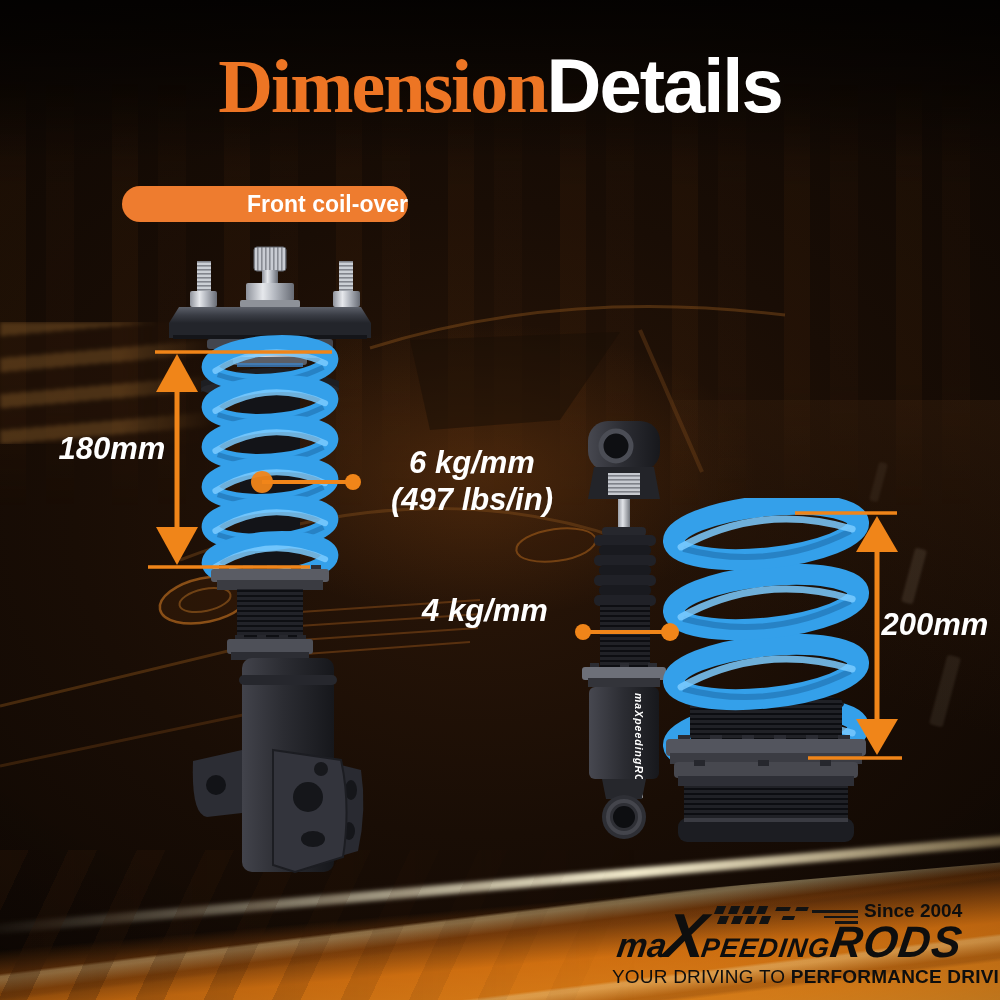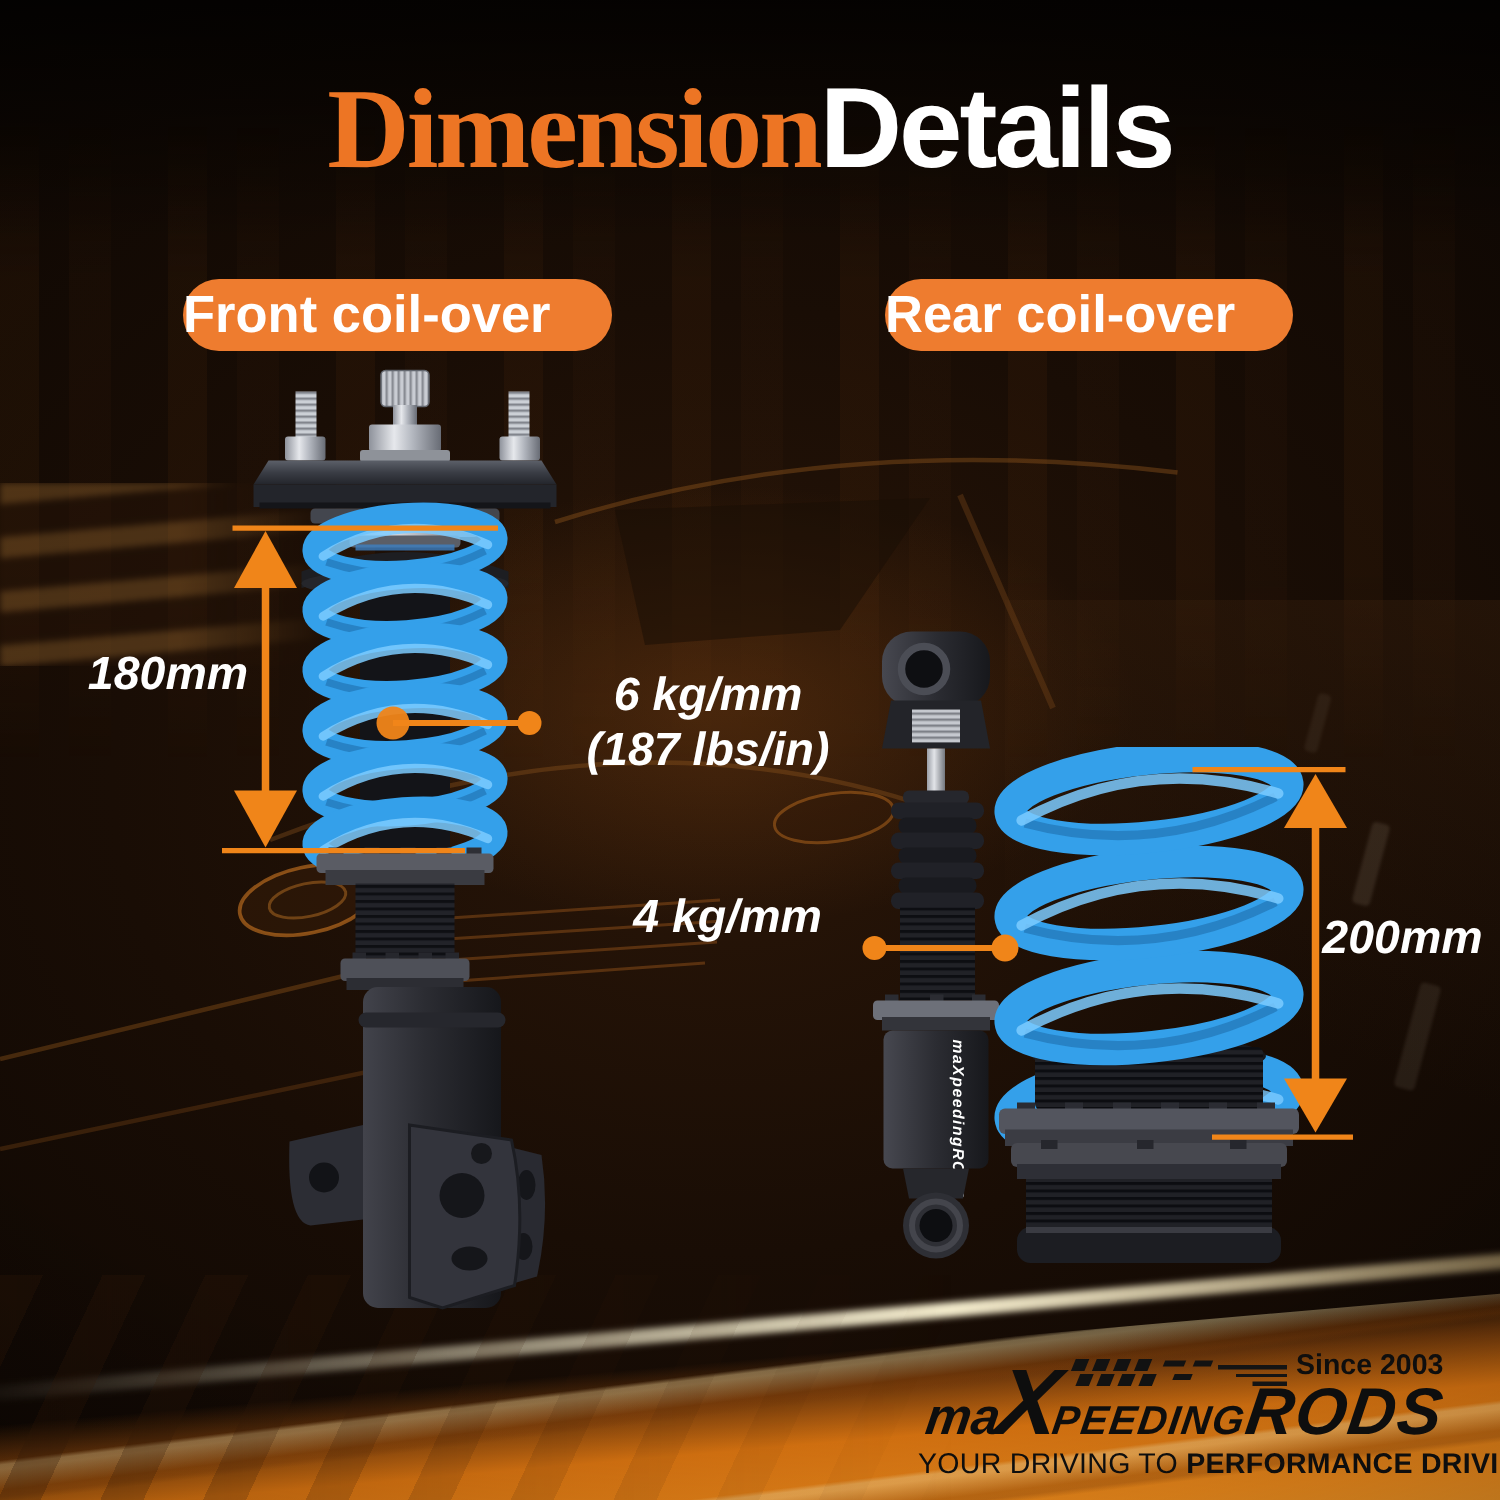--- a/index.html
+++ b/index.html
@@ -36,22 +36,22 @@
     filter:blur(2px);border-radius:6px;
     background:linear-gradient(90deg, rgba(255,245,210,0), rgba(255,247,215,.95) 60%, rgba(255,215,130,.35));}
   .band-stripes{left:0;top:850px;width:640px;height:150px;z-index:2;opacity:.5;
     background:repeating-linear-gradient(115deg, rgba(55,28,9,.55) 0 26px, rgba(0,0,0,0) 26px 62px);
     -webkit-mask-image:linear-gradient(90deg,#000,transparent);
     mask-image:linear-gradient(90deg,#000,transparent);}
   
   .title{left:0;top:42px;width:1000px;text-align:center;z-index:30;
     font-size:76px;font-weight:800;letter-spacing:-2px;white-space:nowrap;}
   .title .t1{color:#ED7524;font-family:Liberation Serif, serif;} .title .t2{color:#FFFFFF;}
-  .pill{position:absolute;top:186px;height:48px;border-radius:24px;background:#EE7C2F;z-index:30;
-    display:flex;align-items:center;justify-content:flex-start;color:#fff;font-size:35px;font-weight:700;}
+  .pill{position:absolute;top:186px;height:36px;border-radius:24px;background:#EE7C2F;z-index:30;
+    display:flex;align-items:center;justify-content:flex-end;color:#fff;font-size:23px;font-weight:700;}
   .pill.front{left:122px;width:286px;} .pill.rear{left:590px;width:272px;}
   .meas{position:absolute;color:#fff;font-size:31px;font-weight:600;z-index:30;line-height:37px;font-style:italic;}
   .m-180{left:32px;top:430px;width:160px;text-align:center;}
   .m-200{left:855px;top:606px;width:160px;text-align:center;}
   .m-rate-f{left:362px;top:444px;width:220px;text-align:center;}
   .m-rate-r{left:392px;top:592px;width:186px;text-align:center;}
   
   .logo{left:612px;top:896px;width:356px;height:100px;z-index:40;color:#0e0e0e;}
   .logo .flag{left:96px;top:8px;}
   .logo .since-lines{left:200px;top:14px;display:flex;flex-direction:column;align-items:flex-end;gap:3px;}
@@ -345,30 +345,27 @@
     </g>
   </svg>
 
   <div class="abs title">
     <span class="t1">Dimension</span><span class="t2">Details</span>
   </div>
 
   <div class="pill front">
     <span>Front coil-over</span>
   </div>
-  <div class="pill rear">
-    <span>Rear coil-over</span>
-  </div>
 
   <div class="meas m-180">180mm</div>
   <div class="meas m-200">200mm</div>
 
   <div class="meas m-rate-f">
     <div>6 kg/mm</div>
-    <div>(187 lbs/in)</div>
+    <div>(497 lbs/in)</div>
   </div>
   <div class="meas m-rate-r">
     <div>4 kg/mm</div>
   </div>
 
   <div class="abs logo">
     <svg class="abs flag" width="110" height="24" viewBox="0 0 110 24">
       <g fill="#121212" transform="skewX(-22)">
         <rect x="10" y="2" width="9" height="8"></rect>
           <rect x="24" y="2" width="9" height="8"></rect>
@@ -381,21 +378,21 @@
         <rect x="70" y="3" width="14" height="4"></rect>
           <rect x="90" y="3" width="12" height="4"></rect>
           <rect x="80" y="12" width="12" height="4"></rect>
       </g>
     </svg>
     <div class="abs since-lines">
       <i style="width:46px"></i>
         <i style="width:34px"></i>
         <i style="width:23px"></i>
     </div>
-    <div class="abs since-text">Since 2003</div>
+    <div class="abs since-text">Since 2004</div>
     <div class="abs brand">
       <span class="b-ma">ma</span>
         <span class="b-x">X</span>
         <span class="b-peeding">PEEDING</span>
         <span class="b-rods">RODS</span>
     </div>
     <div class="abs tagline">
       <span>YOUR DRIVING TO </span><b>PERFORMANCE DRIVING</b>
     </div>
   </div>

